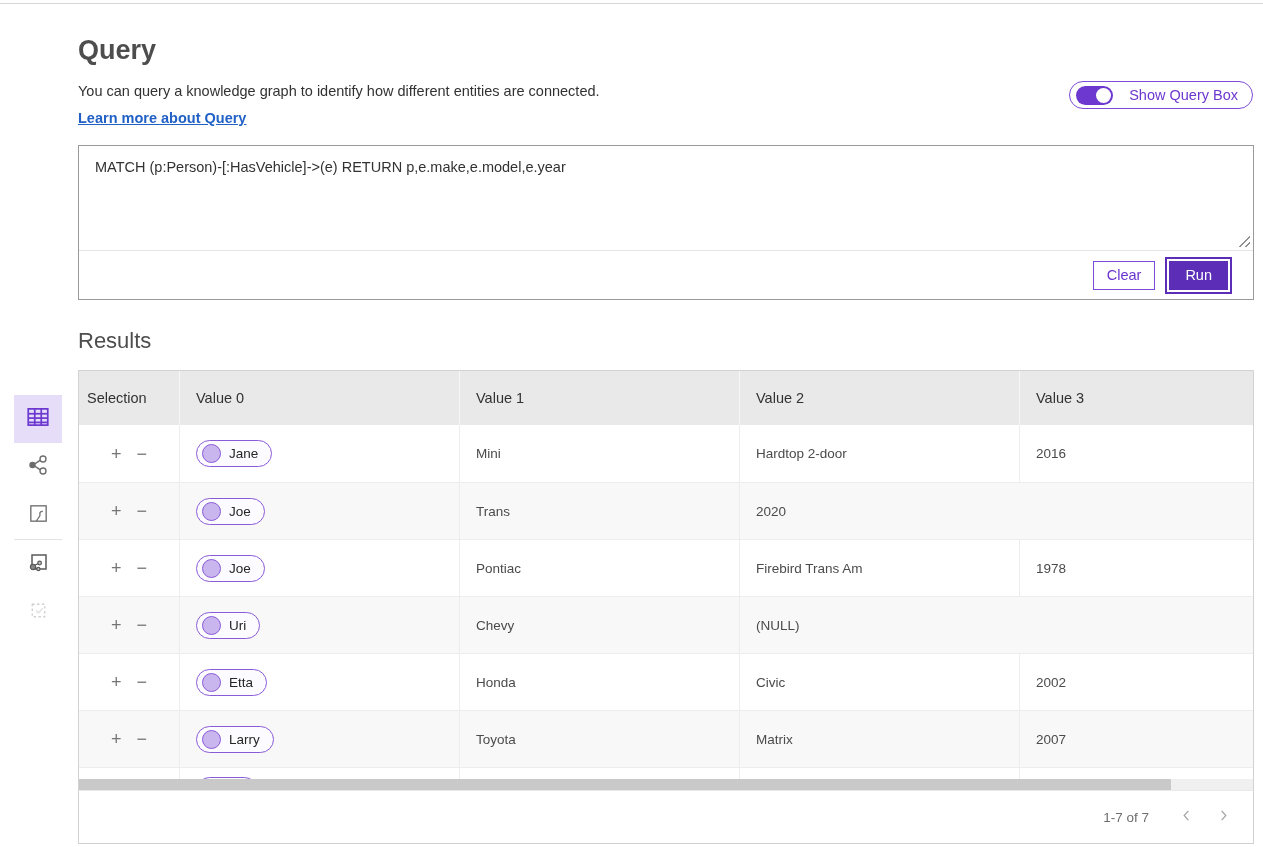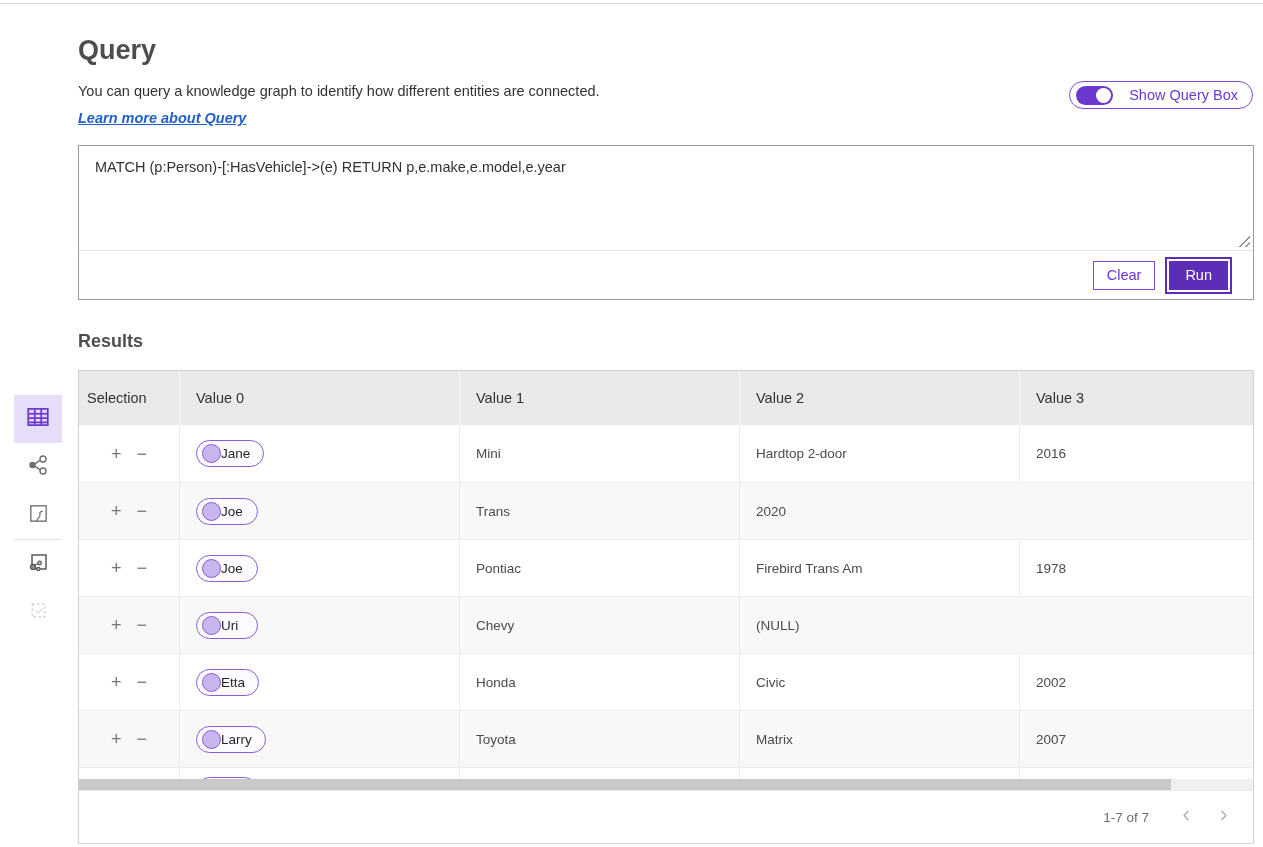--- a/index.html
+++ b/index.html
@@ -7,21 +7,21 @@
     width:1263px;height:847px;overflow:hidden;background:#ffffff;
     font-family:"Liberation Sans","DejaVu Sans",sans-serif;color:#4a4a4a;
     position:relative;
   }
   .topline{height:3px;border-bottom:1px solid #d7d7d7;}
 
   
   .page-title{margin:30px 8px 0 78px;font-size:27px;line-height:32px;font-weight:bold;color:#4d4d4d;}
   .query-desc{margin:16px 9px 0 78px;font-size:14.5px;line-height:18px;color:#323232;}
   .learn-link{display:inline-block;margin:9px 0 0 78px;font-size:14.5px;line-height:18px;
-    font-weight:bold;color:#2161c6;text-decoration:underline;cursor:pointer;font-style:italic;}
+    font-weight:bold;color:#2161c6;text-decoration:underline;cursor:pointer;}
 
   .toggle-pill{
     position:absolute;top:81px;right:10px;height:28px;box-sizing:border-box;
     display:flex;align-items:center;gap:16px;padding:0 14px 0 6px;
     border:1px solid #7e4bd9;border-radius:18px;background:#fff;cursor:pointer;
   }
   .toggle-track{position:relative;width:37px;height:19px;border-radius:10px;background:#6d38cf;flex:none;}
   .toggle-knob{position:absolute;top:2px;right:2px;width:15px;height:15px;border-radius:50%;background:#fff;}
   .toggle-label{font-size:14.5px;color:#6d38cf;white-space:nowrap;}
 
@@ -34,21 +34,21 @@
     font-size:14.5px;color:#323232;background:transparent;overflow:hidden;}
   .resize-handle{position:absolute;right:3px;bottom:3px;width:13px;height:13px;cursor:nwse-resize;
     background:repeating-linear-gradient(135deg,transparent 0 2.5px,#8f8f8f 2.5px 4px);
     clip-path:polygon(100% 0,100% 100%,0 100%);}
   .query-actions{flex:1;display:flex;justify-content:flex-end;align-items:center;gap:14px;padding-right:21px;}
   .btn{height:29px;box-sizing:border-box;font-family:inherit;font-size:14.5px;cursor:pointer;}
   .btn-clear{background:#fff;border:1px solid #7e4bd9;color:#6a35cf;padding:0 13px;}
   .btn-run{background:#5c2db6;border:none;color:#fff;padding:0 16px;outline:2px solid #5c2db6;outline-offset:2px;margin-right:4px;}
 
   
-  .results-title{margin:26px 8px 0 78px;font-size:18px;line-height:30px;font-weight:bold;color:#4d4d4d;}
+  .results-title{margin:26px 8px 0 78px;font-size:22px;line-height:30px;font-weight:normal;color:#4d4d4d;}
   .results-row{display:flex;margin:14px 9px 0 0;}
 
   .view-sidebar{width:78px;flex:none;box-sizing:border-box;padding-top:25px;}
   .side-slot{width:48px;height:48px;margin-left:14px;display:flex;align-items:center;justify-content:center;cursor:pointer;}
   .side-slot.selected{background:#e6def8;}
   .side-divider{width:48px;margin-left:14px;border-top:1px solid #e2e2e2;}
 
   .table-panel{flex:1;height:474px;box-sizing:border-box;border:1px solid #d2d2d2;
     display:flex;flex-direction:column;background:#fff;}
   .thead{display:flex;height:54px;flex:none;background:#e9e9e9;}
@@ -63,21 +63,21 @@
   .trow{display:flex;height:57px;box-sizing:border-box;background:#fff;border-top:1px solid #ededed;}
   .trow:first-child{border-top:none;}
   .trow.alt{background:#f8f8f8;}
   .td{box-sizing:border-box;display:flex;align-items:center;padding-left:16px;
     font-size:13.5px;color:#4b4b4b;border-left:1px solid #ededed;}
   .td:first-child{border-left:none;}
   .sel-cell{padding-left:32px;gap:15px;}
   .sel-btn{background:none;border:none;padding:0;font-family:inherit;font-size:18px;
     font-weight:300;color:#757575;line-height:1;cursor:pointer;}
 
-  .pill{display:inline-flex;align-items:center;height:27px;box-sizing:border-box;
+  .pill{display:inline-flex;align-items:center;gap:8px;height:27px;box-sizing:border-box;
     min-width:62px;padding:0 13px 0 5px;border:1px solid #8a5bd8;border-radius:14px;
     background:#fcfbff;font-size:13.5px;color:#262626;cursor:pointer;}
   .pill-dot{width:17px;height:17px;border-radius:50%;background:#c9b6ee;border:1px solid #8a5bd8;flex:none;}
   .trow.partial .pill{margin-top:-11px;}
 
   .hscroll{height:11px;flex:none;background:#f0f0f0;position:relative;}
   .hscroll-thumb{position:absolute;left:0;top:0;height:11px;width:93%;background:#c9c9c9;}
 
   .tfooter{flex:1;border-top:1px solid #eaeaea;background:#fff;display:flex;align-items:center;
     justify-content:flex-end;gap:30px;padding-right:22px;}

